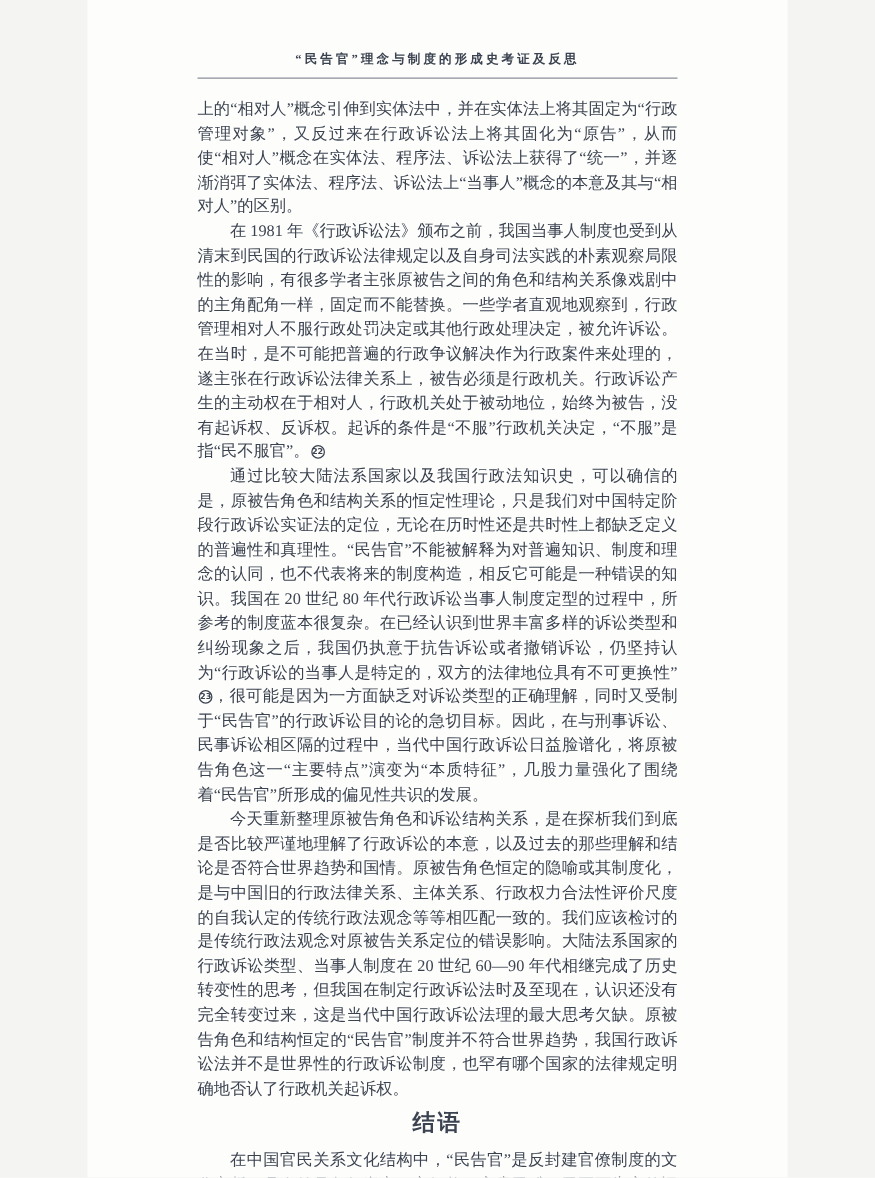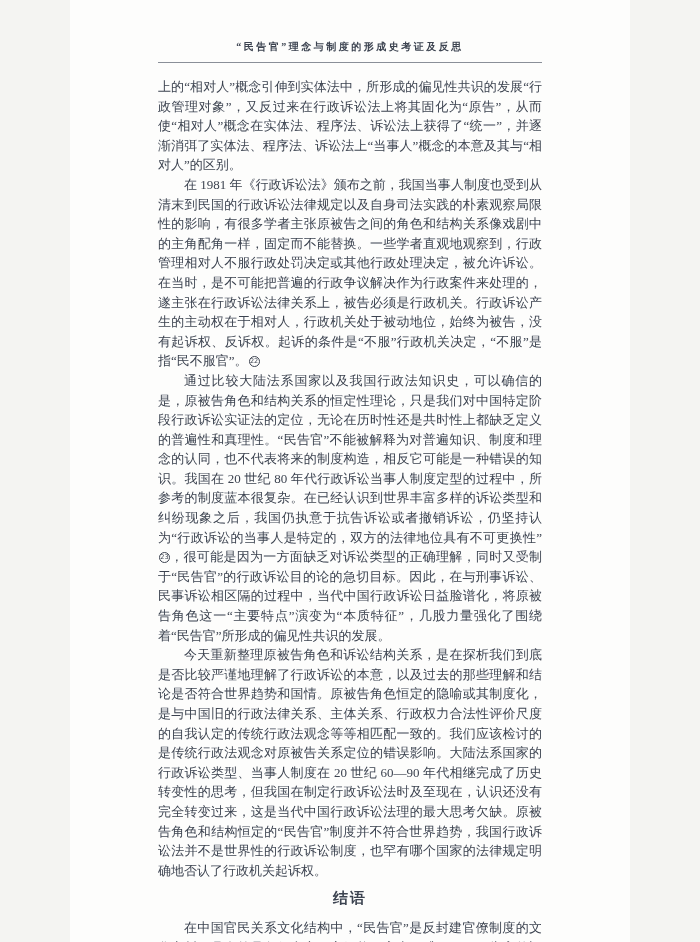--- a/index.html
+++ b/index.html
@@ -14,48 +14,48 @@
     text-align:center;color:var(--text,#3c4350);
   }
   .rh-rule{margin-top:8px;border-bottom:1px solid var(--rule,#8a8f98);}
   .body-text{
     margin-top:14px;font-size:13px;line-height:19.6px;
     text-align:justify;color:var(--text,#3c4350);
   }
   .body-text p{margin:0;text-indent:2em;}
   .body-text p.noindent{text-indent:0;}
   h2.section{
-    font-size:15px;font-weight:700;text-align:center;letter-spacing:2px;
+    font-size:18px;font-weight:700;text-align:center;letter-spacing:2px;
     margin:9px 0;color:var(--text,#3c4350);text-indent:0;
   }
   .circ{
     display:inline-block;width:11px;height:11px;box-sizing:border-box;
     border:1px solid currentColor;border-radius:50%;
     font-size:6.5px;line-height:9.5px;text-align:center;text-indent:0;
-    font-family:"DejaVu Sans",sans-serif;letter-spacing:0;
+    font-family:"DejaVu Sans",sans-serif;letter-spacing:0;font-weight:bold;
   }
   .fnref .circ{vertical-align:2px;margin-left:1px;}
   .footnotes{margin-top:8px;color:var(--text,#3c4350);}
   .fn-rule{width:138px;border-top:1px solid #6a7078;margin:0 0 7px;}
   .fn{font-size:10.5px;line-height:17.5px;padding-left:16px;text-align:justify;}
   .fn .circ{width:12px;height:12px;line-height:10.5px;font-size:7px;margin-right:4px;vertical-align:-1.5px;}
 </style>
 </head>
 <body>
 
 <div class="page">
 
   <div>
     <div class="rh-title">“民告官”理念与制度的形成史考证及反思</div>
     <div class="rh-rule"></div>
   </div>
 
   <div class="body-text">
 
-    <p class="noindent">上的“相对人”概念引伸到实体法中，所形成的偏见性共识的发展“行政管理对象”，又反过来在行政诉讼法上将其固化为“原告”，从而使“相对人”概念在实体法、程序法、诉讼法上获得了“统一”，并逐渐消弭了实体法、程序法、诉讼法上“当事人”概念的本意及其与“相对人”的区别。</p>
+    <p class="noindent">上的“相对人”概念引伸到实体法中，并在实体法上将其固定为“行政管理对象”，又反过来在行政诉讼法上将其固化为“原告”，从而使“相对人”概念在实体法、程序法、诉讼法上获得了“统一”，并逐渐消弭了实体法、程序法、诉讼法上“当事人”概念的本意及其与“相对人”的区别。</p>
 
     <p><span>在 1981 年《行政诉讼法》颁布之前，我国当事人制度也受到从清末到民国的行政诉讼法律规定以及自身司法实践的朴素观察局限性的影响，有很多学者主张原被告之间的角色和结构关系像戏剧中的主角配角一样，固定而不能替换。一些学者直观地观察到，行政管理相对人不服行政处罚决定或其他行政处理决定，被允许诉讼。在当时，是不可能把普遍的行政争议解决作为行政案件来处理的，遂主张在行政诉讼法律关系上，被告必须是行政机关。行政诉讼产生的主动权在于相对人，行政机关处于被动地位，始终为被告，没有起诉权、反诉权。起诉的条件是“不服”行政机关决定，“不服”是指“民不服官”。</span><span class="fnref"><span class="circ">22</span></span></p>
 
     <p><span>通过比较大陆法系国家以及我国行政法知识史，可以确信的是，原被告角色和结构关系的恒定性理论，只是我们对中国特定阶段行政诉讼实证法的定位，无论在历时性还是共时性上都缺乏定义的普遍性和真理性。“民告官”不能被解释为对普遍知识、制度和理念的认同，也不代表将来的制度构造，相反它可能是一种错误的知识。我国在 20 世纪 80 年代行政诉讼当事人制度定型的过程中，所参考的制度蓝本很复杂。在已经认识到世界丰富多样的诉讼类型和纠纷现象之后，我国仍执意于抗告诉讼或者撤销诉讼，仍坚持认为“行政诉讼的当事人是特定的，双方的法律地位具有不可更换性”</span><span class="fnref"><span class="circ">23</span></span><span>，很可能是因为一方面缺乏对诉讼类型的正确理解，同时又受制于“民告官”的行政诉讼目的论的急切目标。因此，在与刑事诉讼、民事诉讼相区隔的过程中，当代中国行政诉讼日益脸谱化，将原被告角色这一“主要特点”演变为“本质特征”，几股力量强化了围绕着“民告官”所形成的偏见性共识的发展。</span></p>
 
     <p>今天重新整理原被告角色和诉讼结构关系，是在探析我们到底是否比较严谨地理解了行政诉讼的本意，以及过去的那些理解和结论是否符合世界趋势和国情。原被告角色恒定的隐喻或其制度化，是与中国旧的行政法律关系、主体关系、行政权力合法性评价尺度的自我认定的传统行政法观念等等相匹配一致的。我们应该检讨的是传统行政法观念对原被告关系定位的错误影响。大陆法系国家的行政诉讼类型、当事人制度在 20 世纪 60—90 年代相继完成了历史转变性的思考，但我国在制定行政诉讼法时及至现在，认识还没有完全转变过来，这是当代中国行政诉讼法理的最大思考欠缺。原被告角色和结构恒定的“民告官”制度并不符合世界趋势，我国行政诉讼法并不是世界性的行政诉讼制度，也罕有哪个国家的法律规定明确地否认了行政机关起诉权。</p>
 
     <h2 class="section">结语</h2>
 
     <p>在中国官民关系文化结构中，“民告官”是反封建官僚制度的文化宣誓，具有符号象征意义，它解构了官贵民贱、民不可告官的旧观念。“民告官”这一隐喻性表述以符号的方式描述和定位了官民关系，界定了官民在诉讼法上的角色关系和地位。在 1949 年以前，我国已经有行政诉讼制度，即“民可以告官”。在 20 世纪 70 年代仍然宣传“民告官”，间接说明 1949—1989 年之间创制的行政纠纷的其他非正式法律救济途径的功能颇为有限。“民告官”表述实际上也是对行政诉讼制度的本真内涵的片面理解，并不能对宪法之外的复杂公法争议提供完整的解纷机制。</p>

